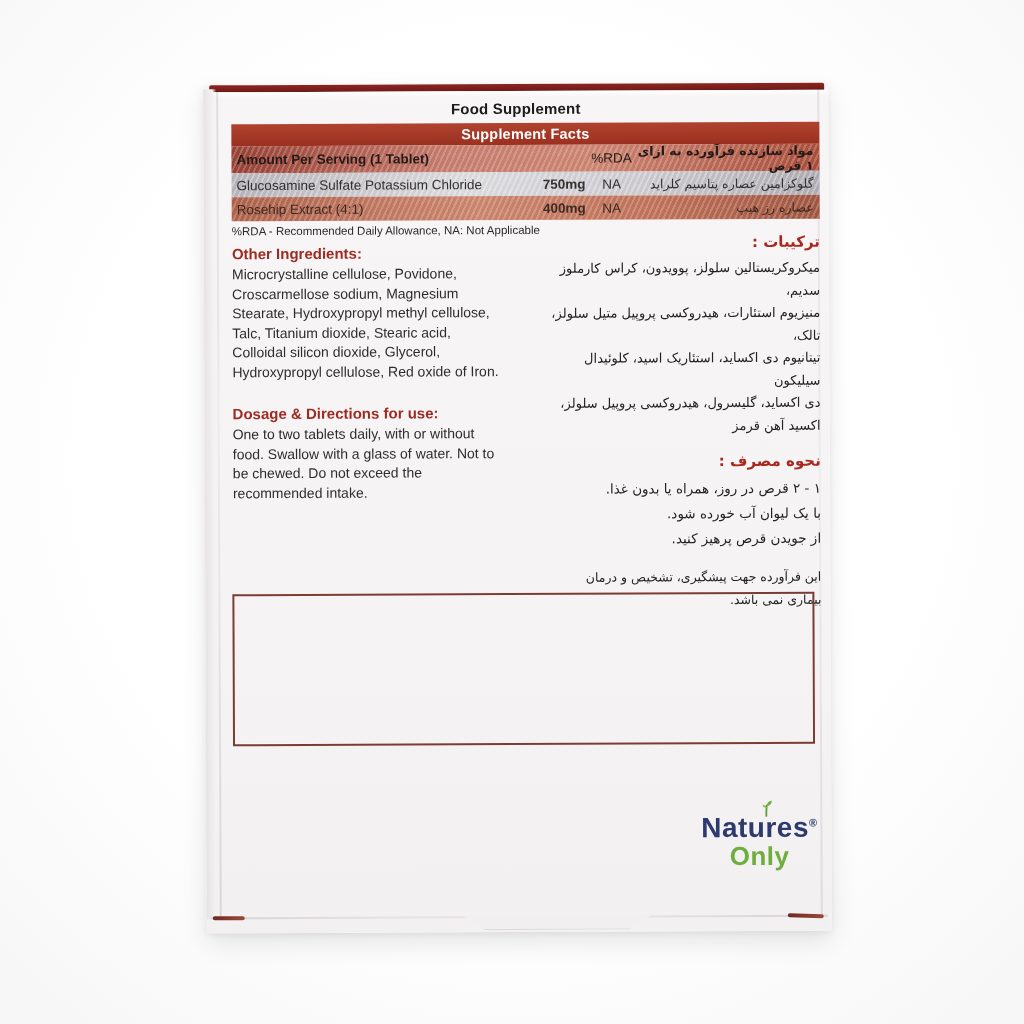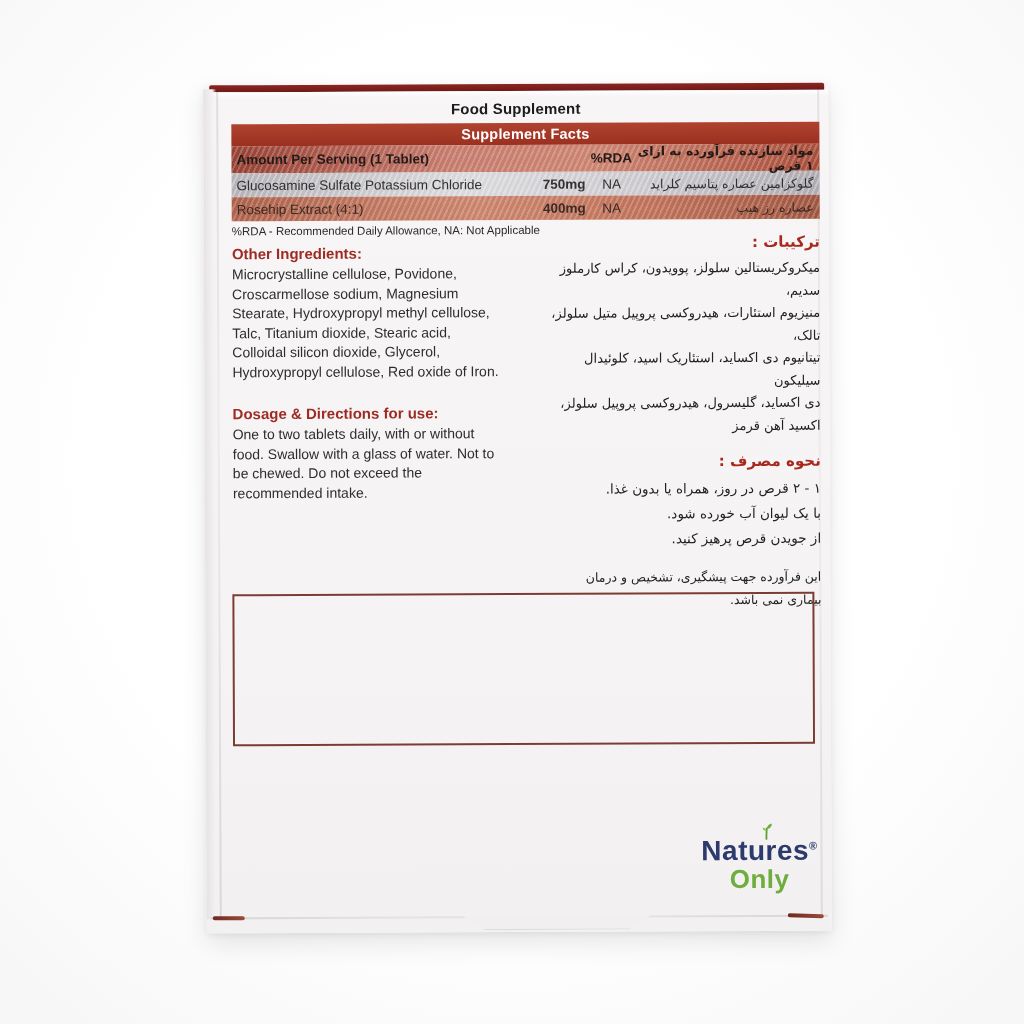--- a/index.html
+++ b/index.html
@@ -76,21 +76,21 @@
   .frow .c-name{flex:1 1 auto;text-align:left;}
   .frow .c-amt{width:56px;text-align:right;font-weight:bold;}
   .frow .c-rda{width:52px;text-align:center;}
   .frow .c-fa{width:176px;text-align:right;direction:rtl;font-family:"DejaVu Sans",sans-serif;font-size:12.5px;}
   .frow.head{
     height:27px;font-weight:bold;color:#241a18;
     background:
       repeating-linear-gradient(115deg,rgba(255,255,255,.20) 0 2px,rgba(255,255,255,0) 2px 5px),
       linear-gradient(90deg,#974034 0%,#c67c6d 38%,#cb836f 62%,#a84d3a 100%);
   }
-  .frow.head .c-rda{font-weight:bold;}
+  .frow.head .c-rda{font-weight:normal;}
   .frow.silver{
     height:24px;
     background:
       repeating-linear-gradient(115deg,rgba(255,255,255,.30) 0 2px,rgba(255,255,255,0) 2px 5px),
       linear-gradient(90deg,#b5b3b8 0%,#d9d8db 40%,#cac8cd 70%,#adabb1 100%);
   }
   .frow.copper{
     height:24px;color:#3d2a24;
     background:
       repeating-linear-gradient(115deg,rgba(255,255,255,.20) 0 2px,rgba(255,255,255,0) 2px 5px),
@@ -131,21 +131,21 @@
 
   
   .batch-rect{
     position:absolute;left:27px;top:509px;width:578px;height:148px;
     border:2px solid #7c3c33;box-shadow:inset 0 0 0 1px rgba(255,255,255,.4);
     background:transparent;
   }
 
   
   .logo{
-    position:absolute;left:478px;top:752px;width:150px;text-align:center;
+    position:absolute;left:478px;top:729px;width:150px;text-align:center;
   }
   .logo .brand{
     position:relative;display:inline-block;
     font-size:28px;font-weight:bold;color:#2c3a6d;letter-spacing:.5px;
     font-family:"Liberation Sans",sans-serif;
   }
   .logo .brand sup{font-size:11px;vertical-align:super;}
   .logo .sprout{
     position:absolute;left:56px;top:-13px;width:18px;height:18px;
   }

